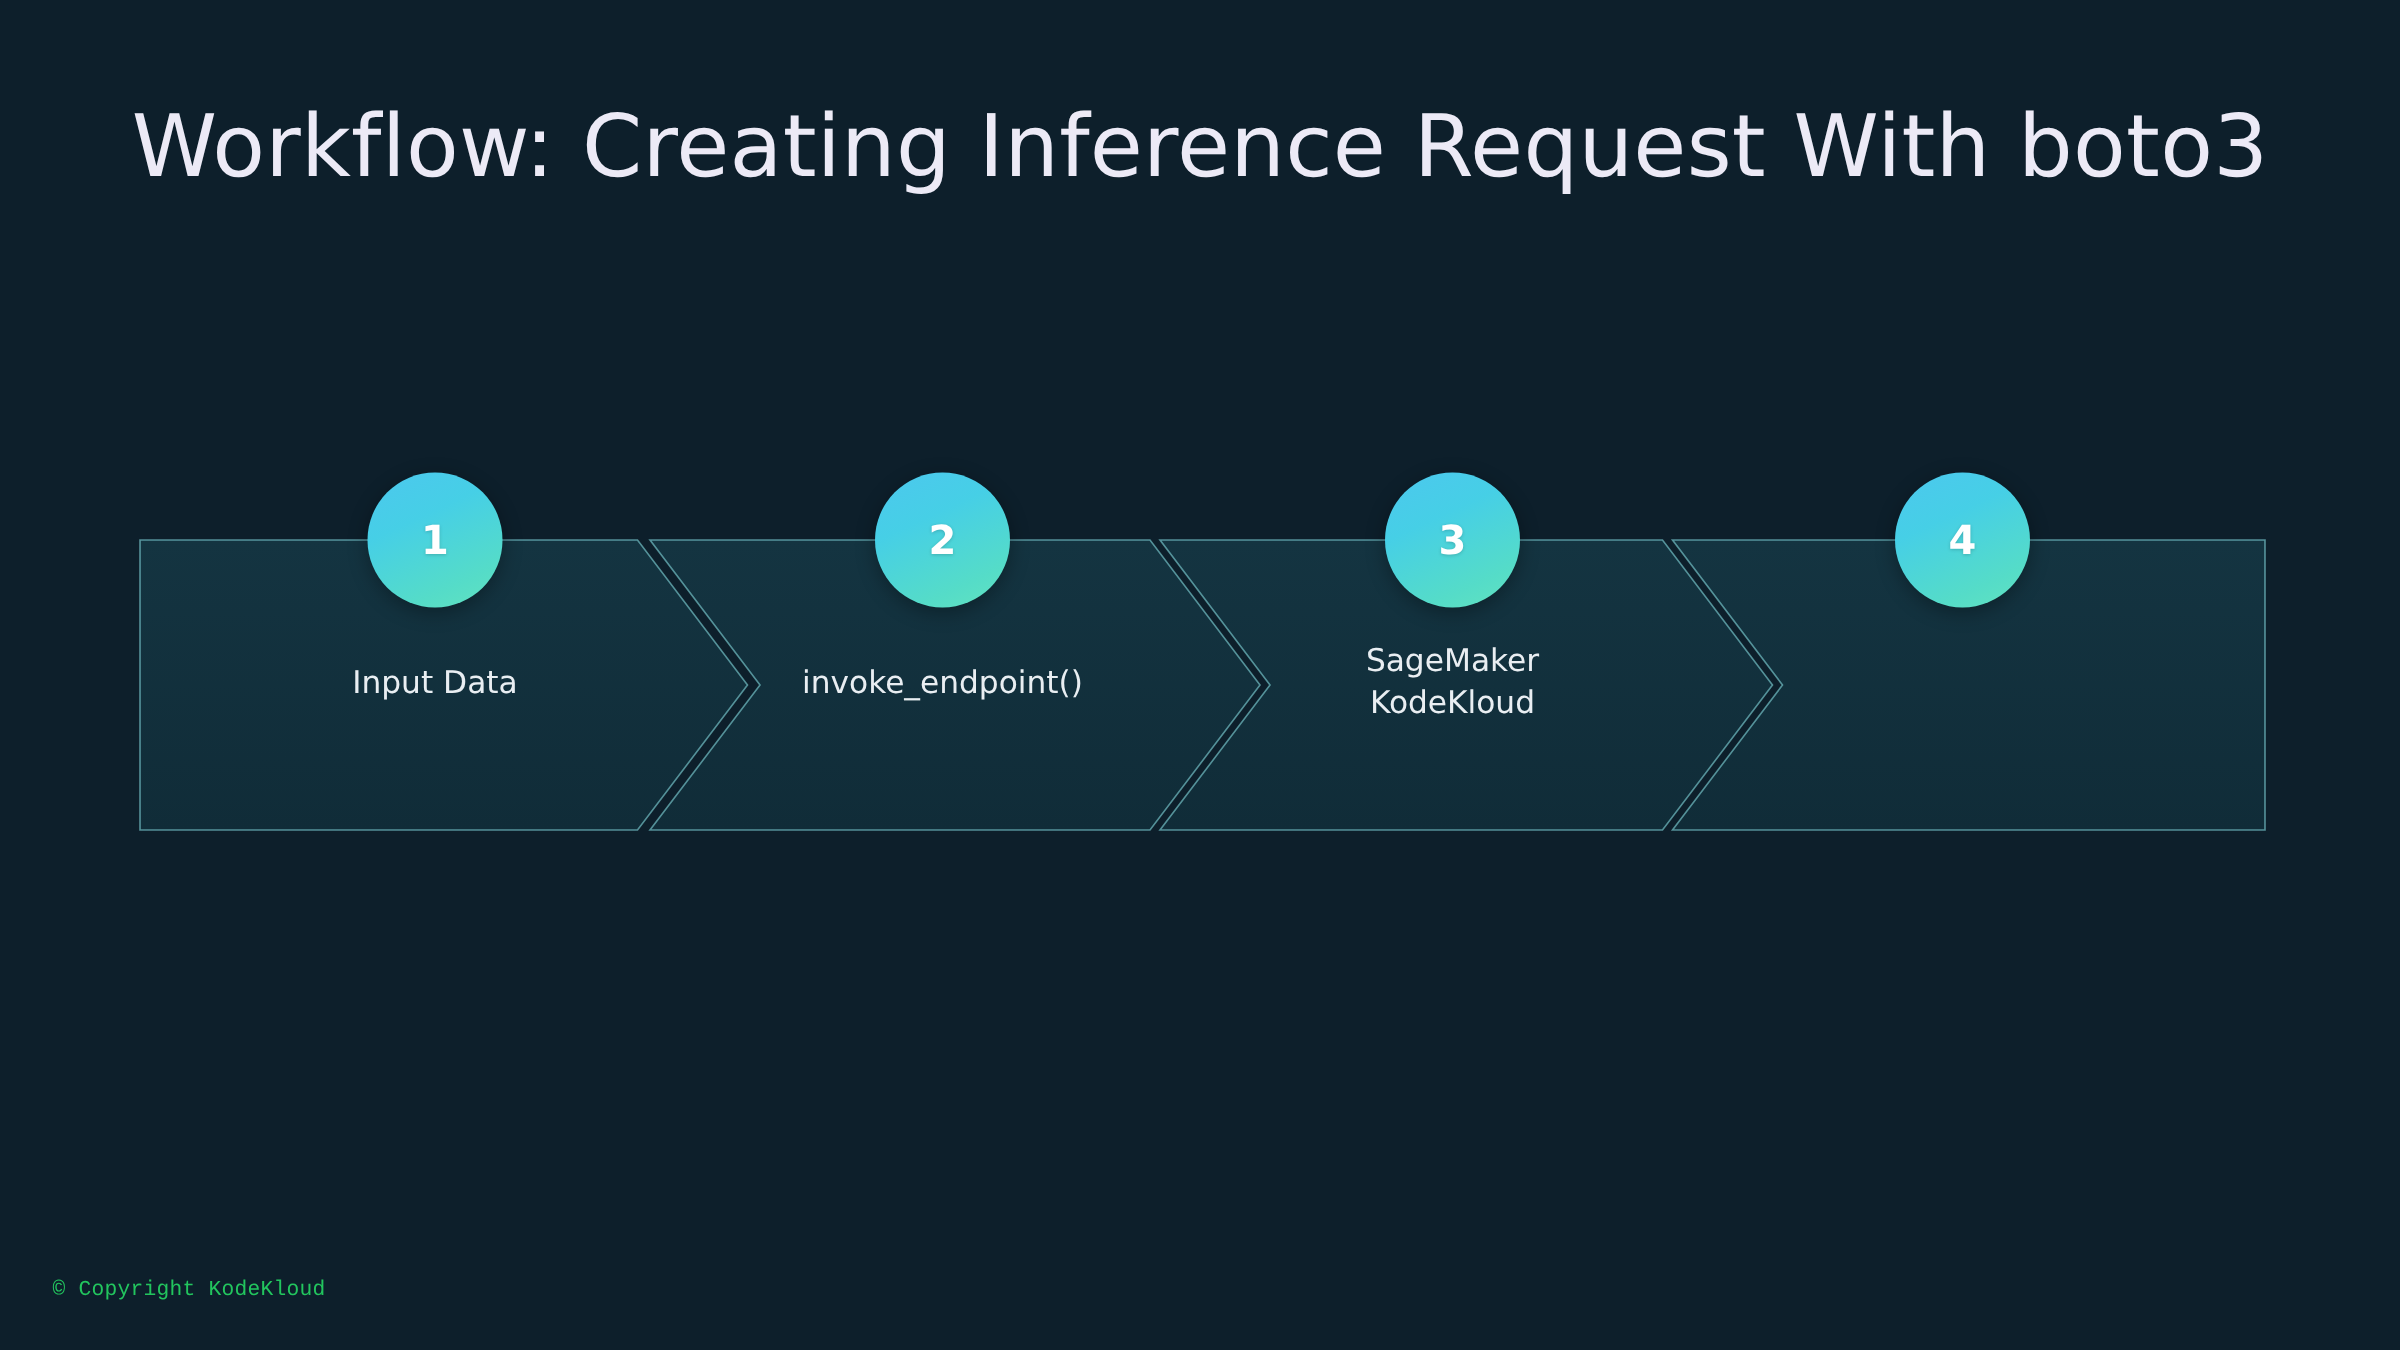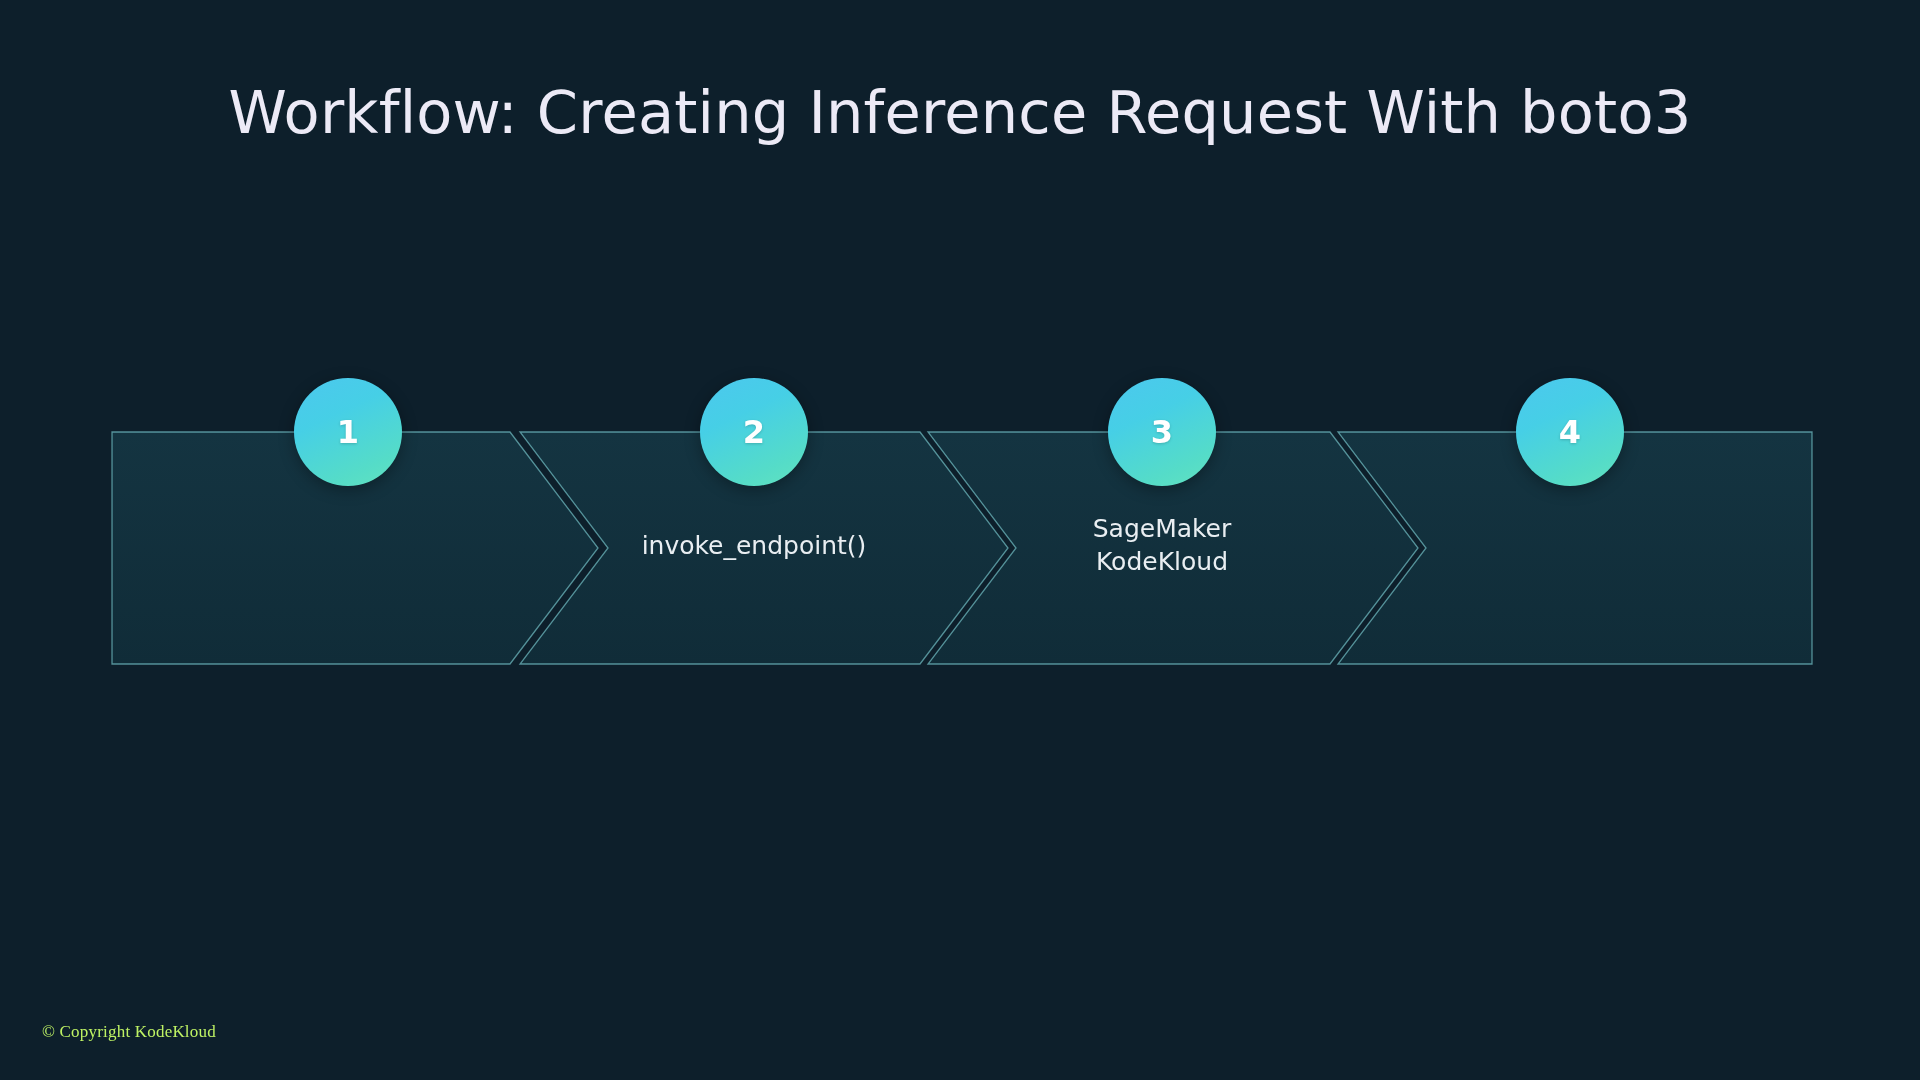--- a/index.html
+++ b/index.html
@@ -21,21 +21,21 @@
     background: #0d1f2b;
   }
 
   
   #title {
     position: absolute;
     top: 78px;
     left: 0;
     width: 1920px;
     text-align: center;
-    font-size: 59px;
+    font-size: 69px;
     font-weight: 400;
     letter-spacing: 0.2px;
     color: #eceaf6;
     font-family: "DejaVu Sans", "Liberation Sans", sans-serif;
     white-space: nowrap;
   }
 
   
   #flow {
     position: absolute;
@@ -85,22 +85,22 @@
     font-family: "DejaVu Sans", "Liberation Sans", sans-serif;
     text-shadow: 0 1px 3px rgba(0,0,0,0.18);
   }
 
   
   #footer {
     position: absolute;
     left: 42px;
     bottom: 38px;
     font-size: 17px;
-    color: #bef264;
-    font-family: Liberation Serif, serif;
+    color: #22c55e;
+    font-family: Liberation Mono, monospace;
     letter-spacing: 0.2px;
   }
 </style>
 </head>
 <body>
 
 <div id="slide">
 
   <div id="title">Workflow: Creating Inference Request With boto3</div>
 
@@ -118,20 +118,21 @@
       <polygon points="520,432 920,432 1008,548 920,664 520,664 608,548" fill="url(#shapeFill)" stroke="#7fd4d8" stroke-width="1.3" stroke-opacity="0.62"></polygon>
 
       <polygon points="928,432 1330,432 1418,548 1330,664 928,664 1016,548" fill="url(#shapeFill)" stroke="#7fd4d8" stroke-width="1.3" stroke-opacity="0.62"></polygon>
 
       <polygon points="1338,432 1812,432 1812,664 1338,664 1426,548" fill="url(#shapeFill)" stroke="#7fd4d8" stroke-width="1.3" stroke-opacity="0.62"></polygon>
     </svg>
 
     <div class="bubble" style="left:294px; top:378px;">
       <span>1</span>
     </div>
+    <div class="step-label" style="left:198px; top:529px; width:300px;">Input Data</div>
 
     <div class="bubble" style="left:700px; top:378px;">
       <span>2</span>
     </div>
     <div class="step-label" style="left:604px; top:529px; width:300px;">invoke_endpoint()</div>
 
     <div class="bubble" style="left:1108px; top:378px;">
       <span>3</span>
     </div>
     <div class="step-label" style="left:1012px; top:512px; width:300px;">SageMaker

